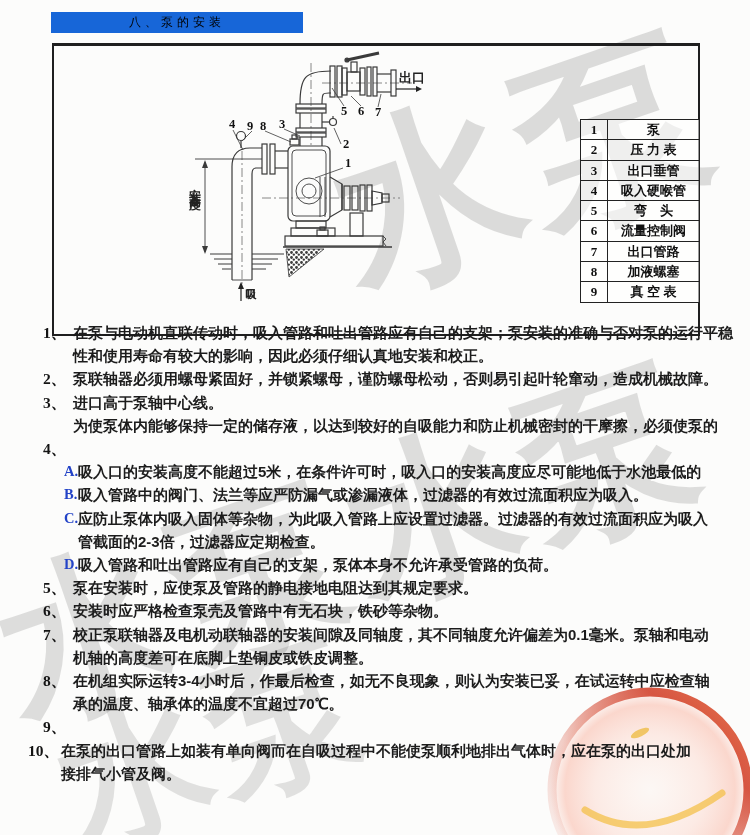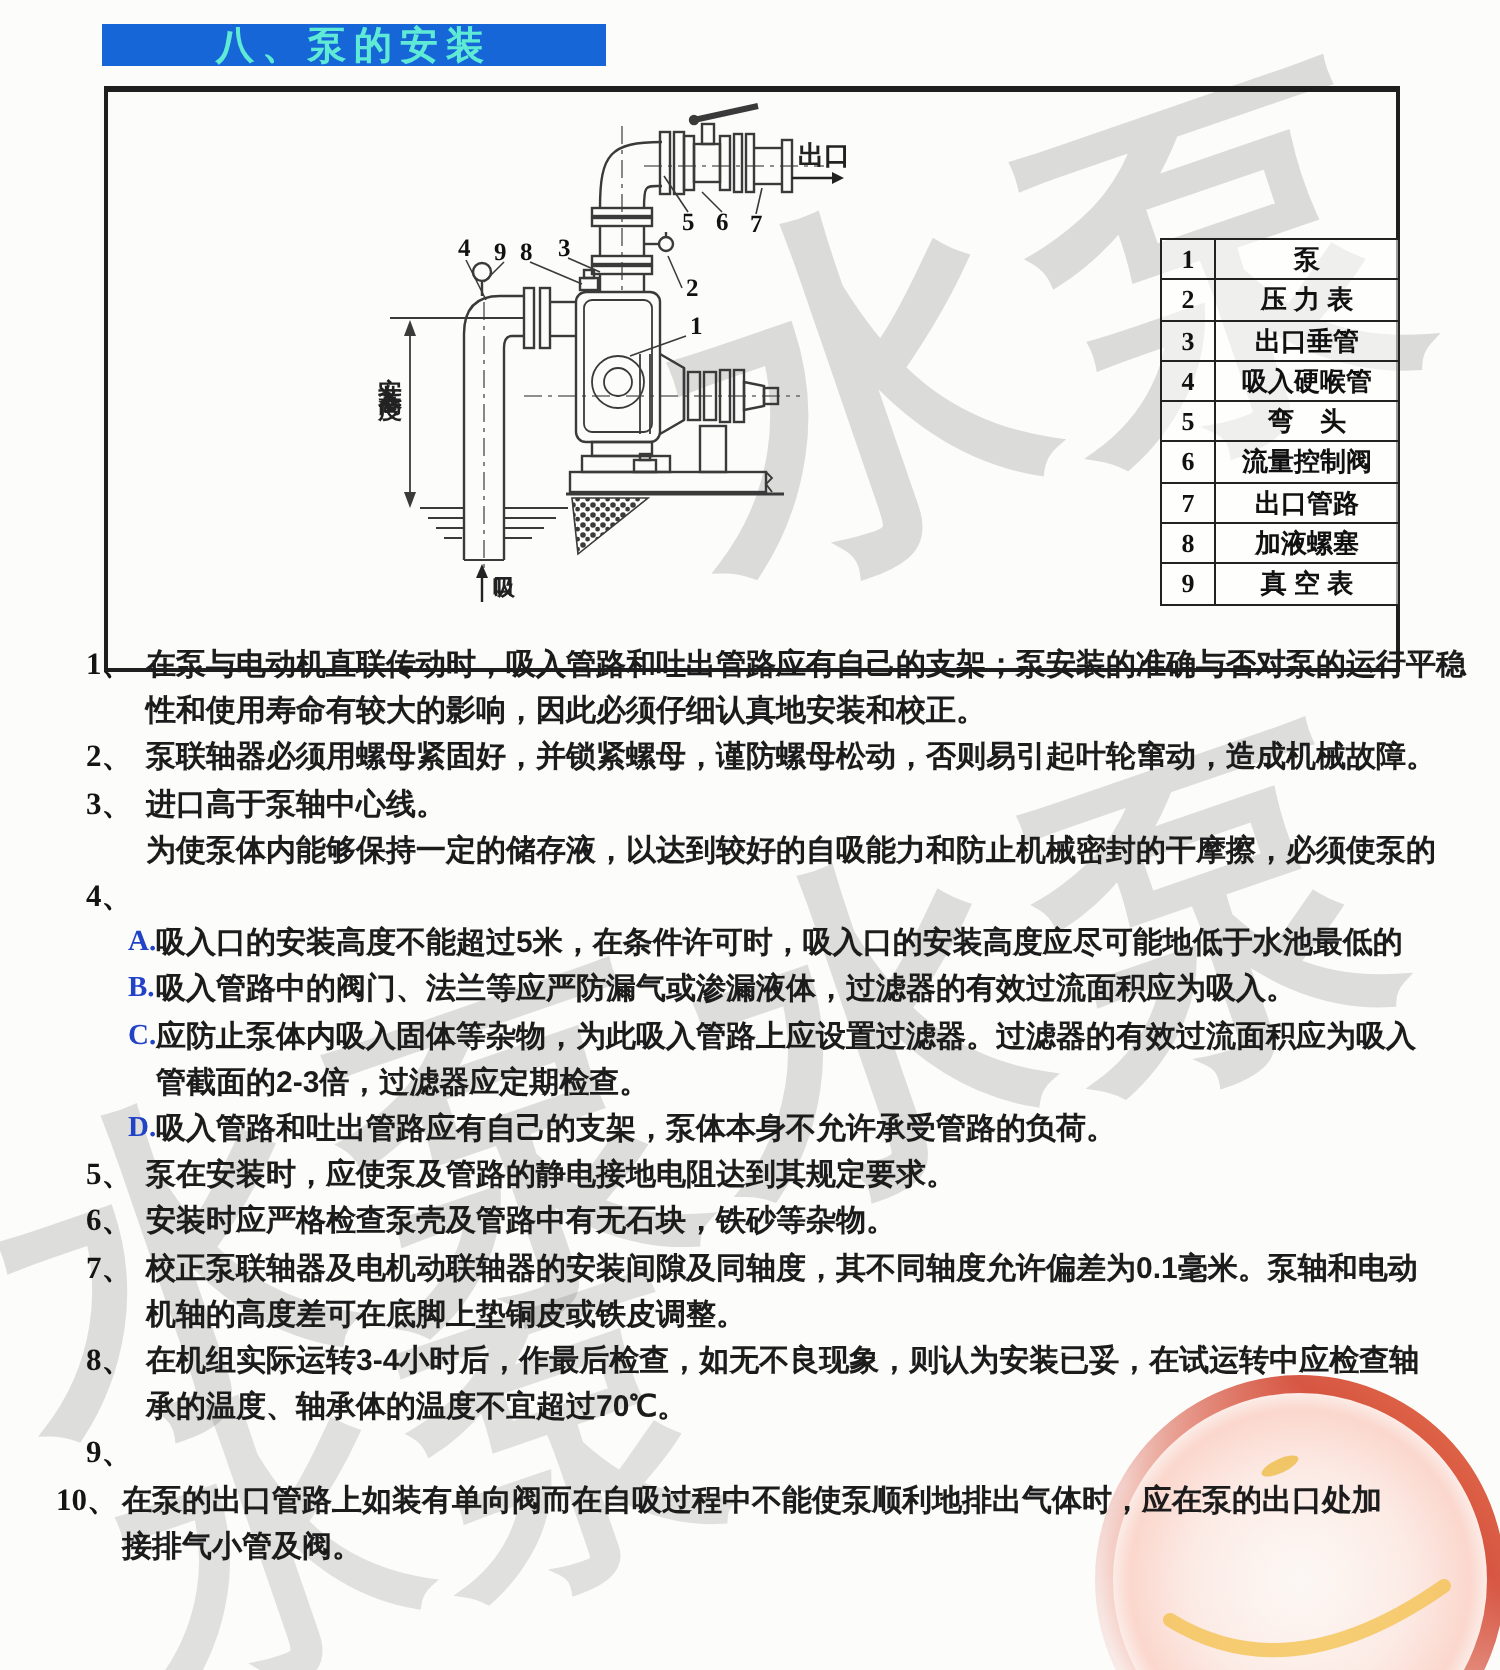--- a/index.html
+++ b/index.html
@@ -24,21 +24,21 @@
   .wm3 { left:55px;  top:645px; font-size:150px; letter-spacing:8px;  color:rgba(0,0,0,0.11); }
   .logo-wm { position:absolute; left:540px; top:680px; width:220px; height:220px; }
 
   
   .title-bar {
     position:absolute; left:51px; top:12px; width:252px; height:21px;
     background:#1766d8; z-index:2;
     display:flex; align-items:center; justify-content:center;
   }
   .title-bar span {
-    color:#5eead4; font-size:19px; font-weight:bold; letter-spacing:4px;
+    color:#000000; font-size:12px; font-weight:normal; letter-spacing:4px;
   }
 
   
   .diagram-box {
     position:absolute; left:52px; top:43px; width:648px; height:293px;
     border:2px solid #1f1f1f; border-top-width:3px;
     background:transparent; z-index:1;
   }
   .diagram-box svg.lineart { position:absolute; left:0; top:0; }
   .vlabel {

